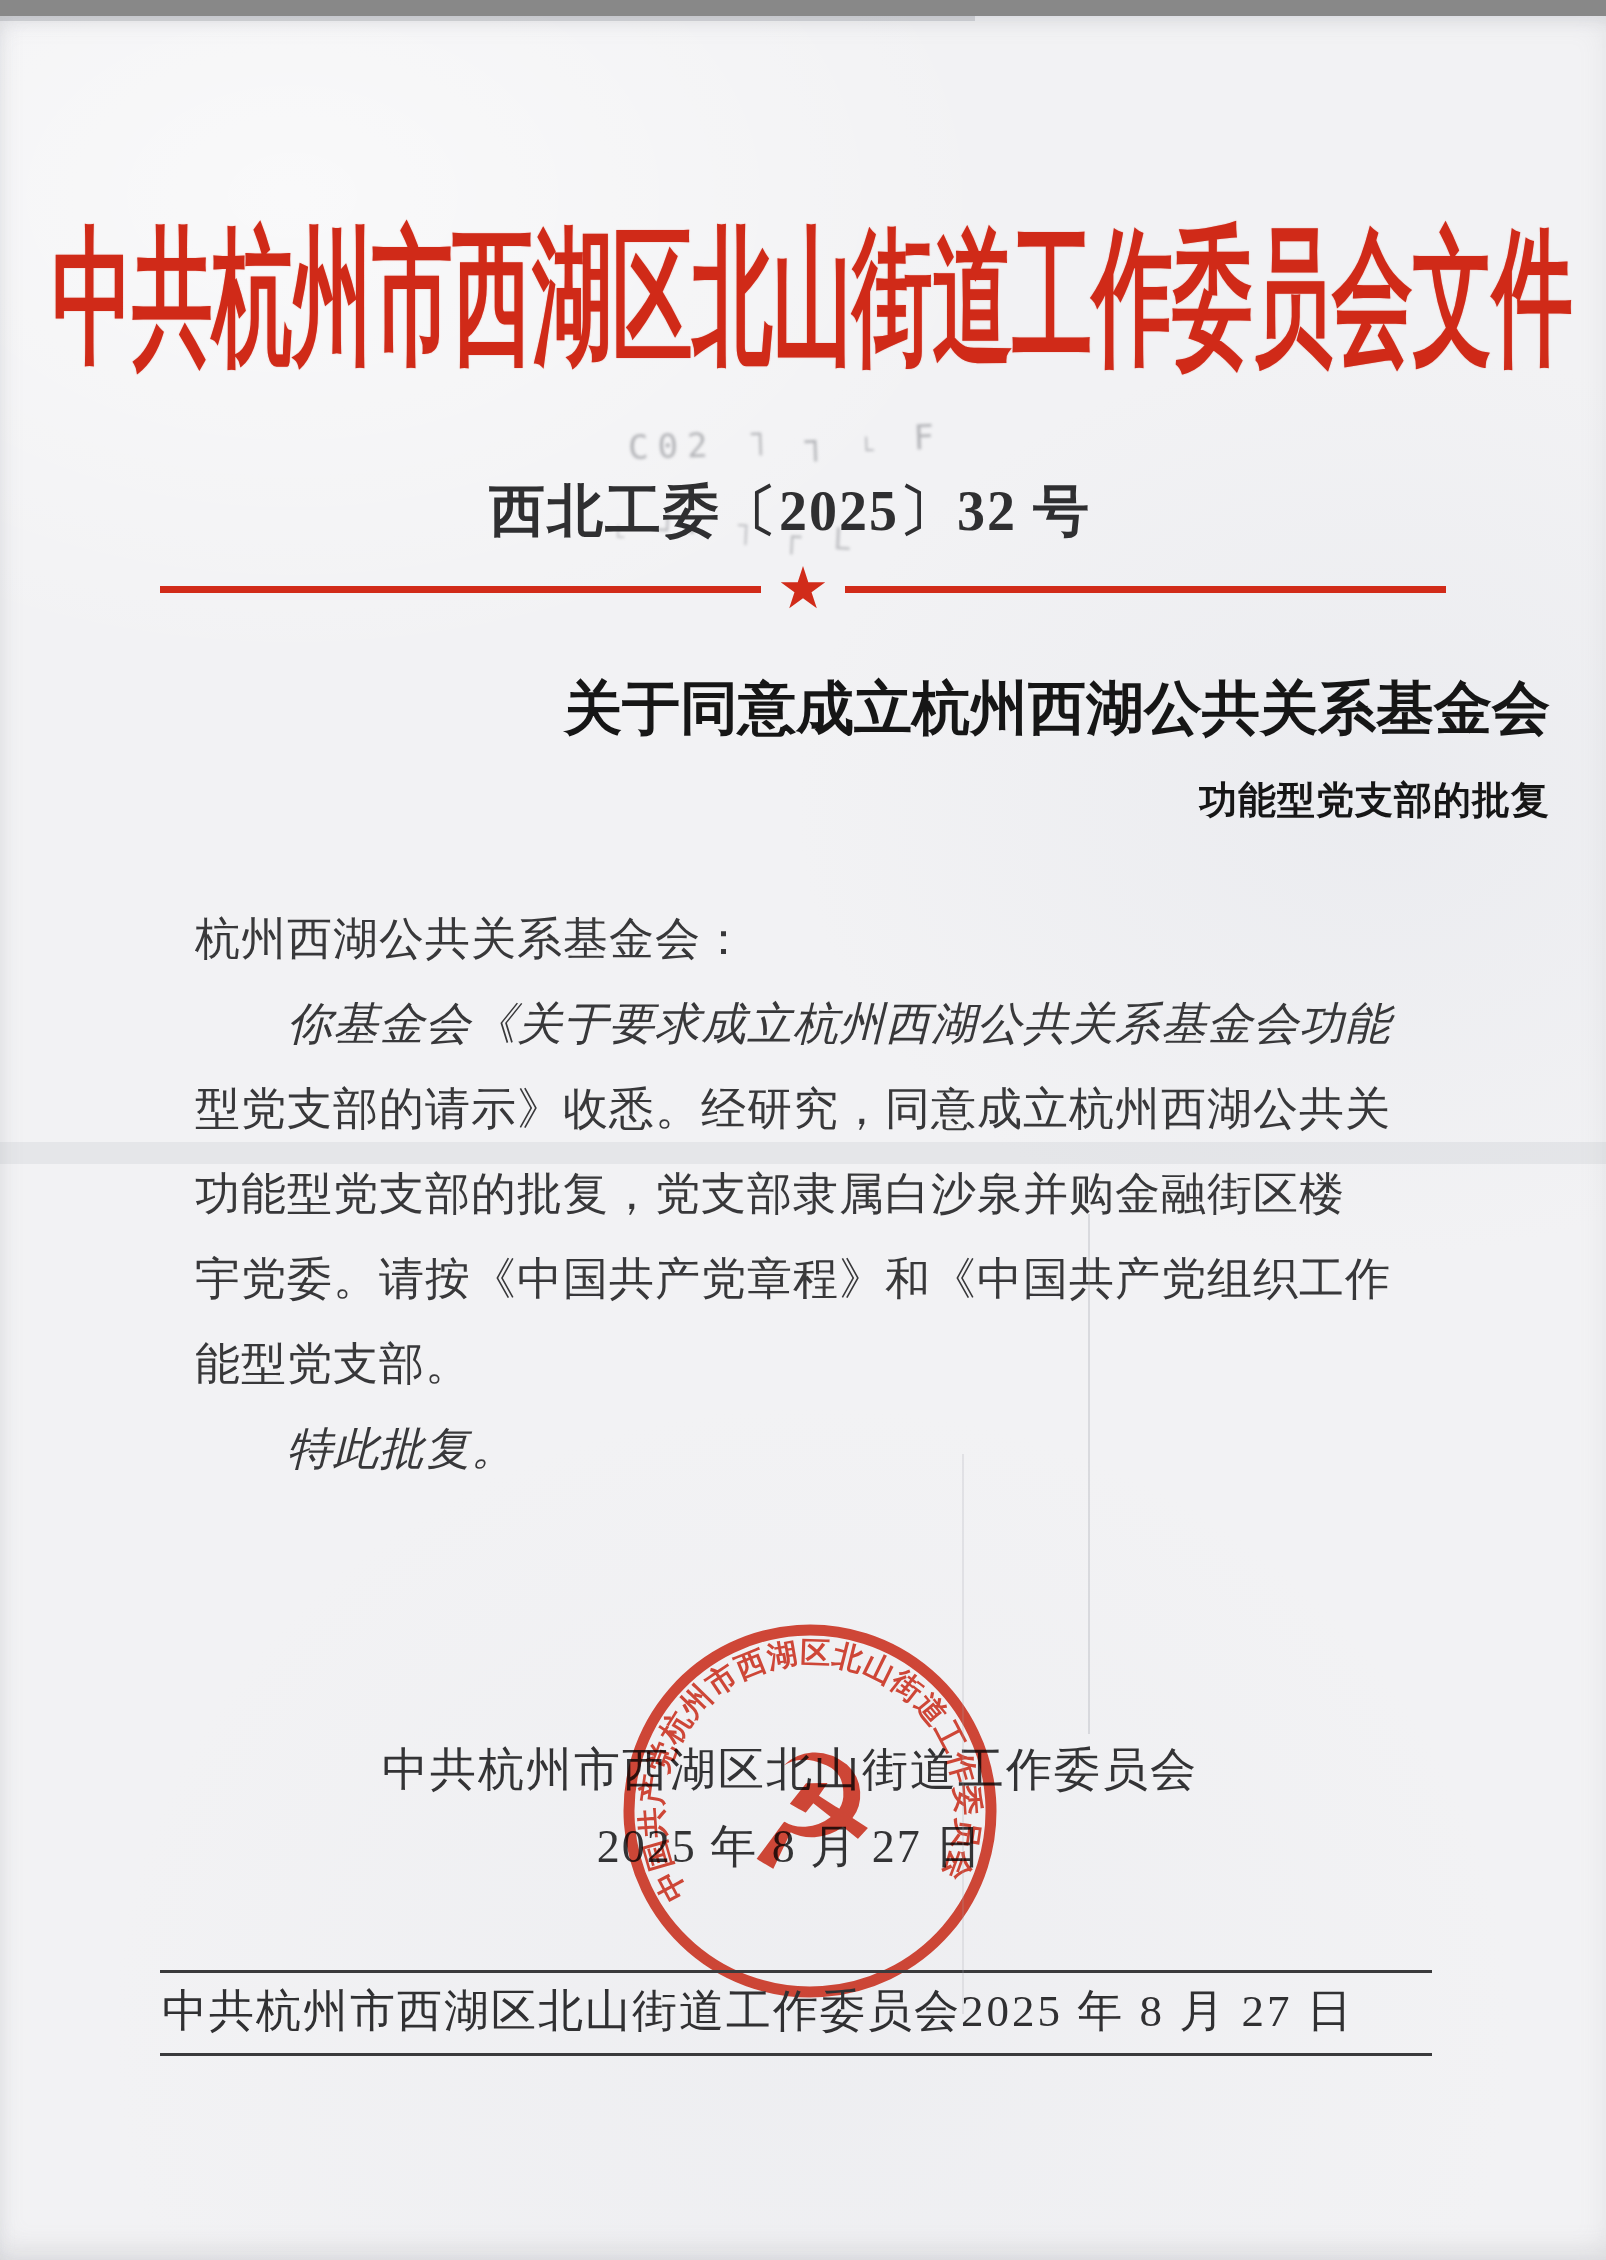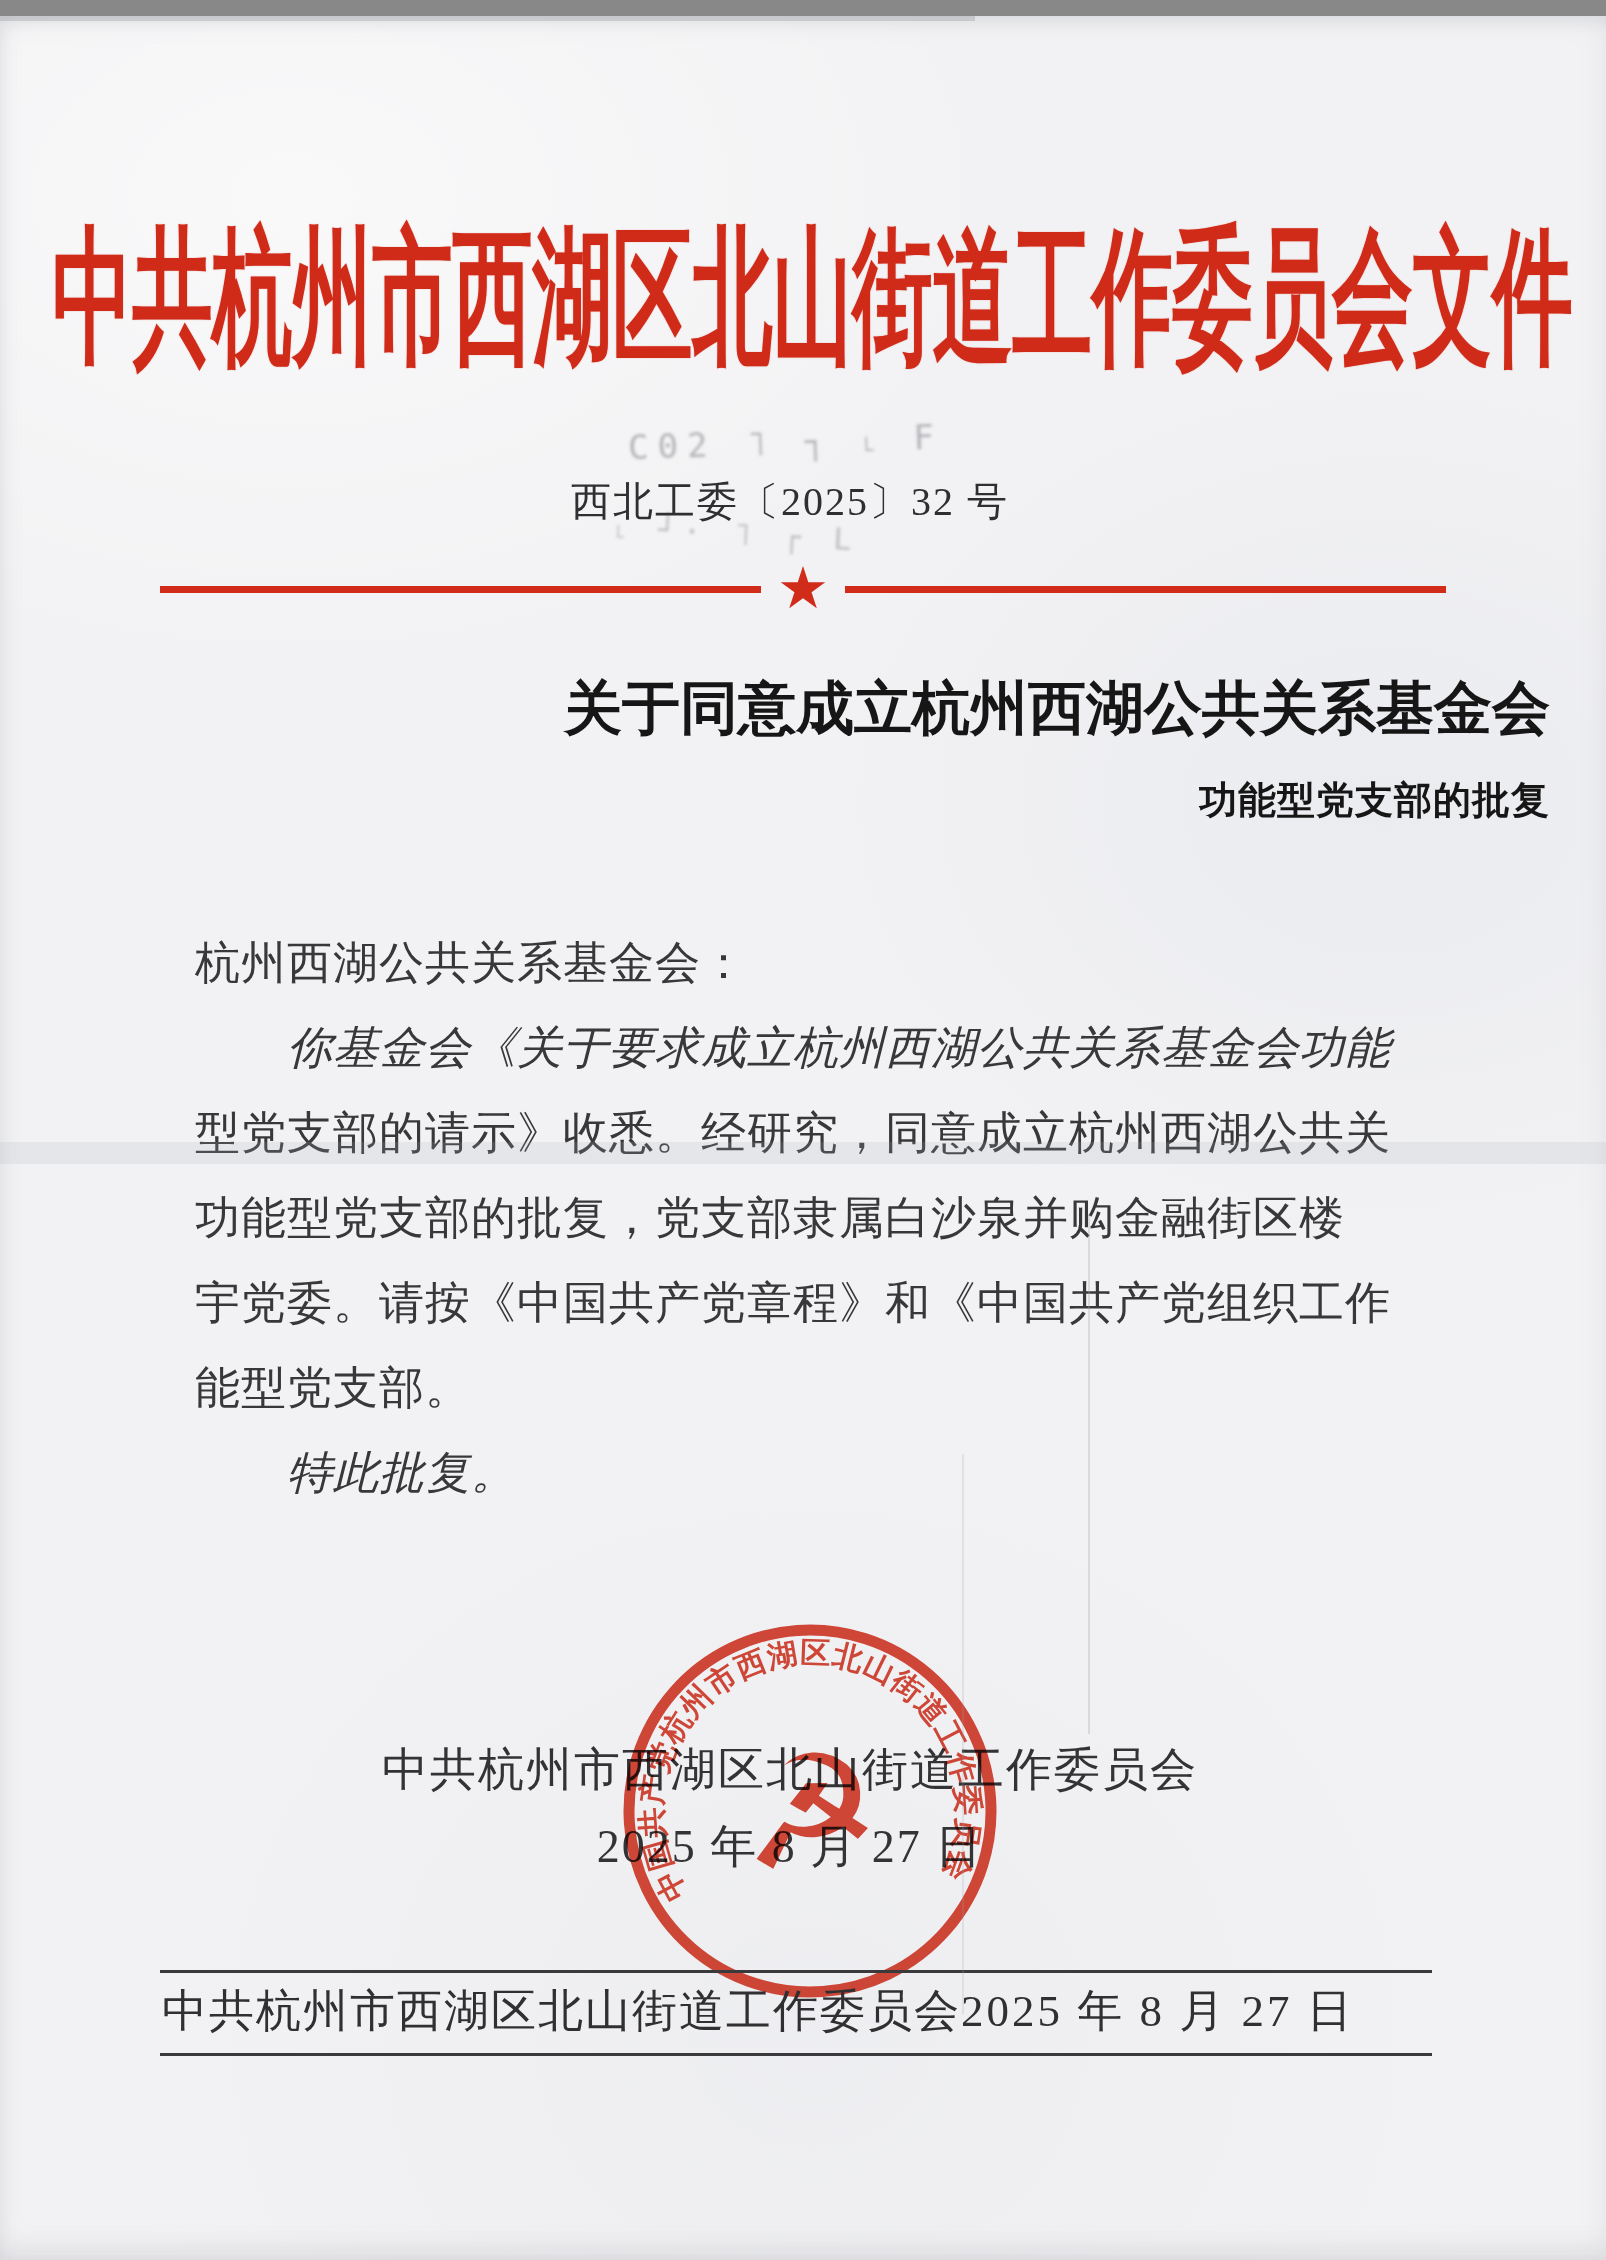--- a/index.html
+++ b/index.html
@@ -27,40 +27,40 @@
     letter-spacing:0px;white-space:nowrap;
     text-shadow:0 0 1px rgba(208,42,24,.4);
   }
   
   .ghost{position:absolute;color:#74767c;font-family:"DejaVu Sans Mono",monospace;white-space:nowrap;}
   .ghost.top{left:628px;top:406px;font-size:34px;letter-spacing:9px;opacity:.5;filter:blur(1.4px);transform:rotate(-2deg);}
   .ghost.bottom{left:616px;top:500px;font-size:30px;letter-spacing:7px;opacity:.42;filter:blur(1.7px);transform:rotate(3deg);}
   
   .doc-number{
     position:absolute;top:458px;left:0;width:1580px;text-align:center;
-    font-size:40px;letter-spacing:2px;color:#2f2f31;white-space:nowrap;
+    font-size:56px;letter-spacing:2px;color:#2f2f31;white-space:nowrap;font-weight:bold;
   }
   
   .divider{
     position:absolute;top:542px;left:160px;width:1286px;height:62px;
     display:flex;align-items:center;
   }
   .divider .seg{flex:1;height:7px;background:var(--rule_red,#d02a18);}
   .divider .star{
     flex:0 0 auto;margin:0 16px;font-size:58px;line-height:58px;
     color:var(--rule_red,#d02a18);
     font-family:"DejaVu Sans",sans-serif;
     transform:translateY(-1px);
   }
   
   .doc-title{position:absolute;top:660px;left:0;width:1550px;text-align:right;color:#161616;font-weight:bold;}
   .doc-title .t1{font-size:58px;line-height:66px;letter-spacing:0px;white-space:nowrap;}
   .doc-title .t2{font-size:38px;line-height:66px;margin-top:28px;letter-spacing:1px;white-space:nowrap;font-family:Liberation Mono, monospace;}
   
-  .body-block{position:absolute;left:195px;top:924px;width:1215px;color:#38383a;}
+  .body-block{position:absolute;left:195px;top:900px;width:1215px;color:#38383a;}
   .body-block .line{font-size:45px;line-height:46px;height:46px;letter-spacing:1px;margin-bottom:39px;white-space:nowrap;}
   .body-block .indent{padding-left:92px;font-style:italic;}
   
   .signature{position:absolute;top:1730px;left:290px;width:1000px;text-align:center;color:#333335;}
   .signature .org{font-size:46px;line-height:48px;letter-spacing:2px;white-space:nowrap;}
   .signature .date{font-size:46px;line-height:48px;margin-top:29px;letter-spacing:2px;white-space:nowrap;}
   
   .stamp{
     position:absolute;left:615px;top:1600px;width:390px;height:390px;
     mix-blend-mode:multiply;opacity:.92;pointer-events:none;

